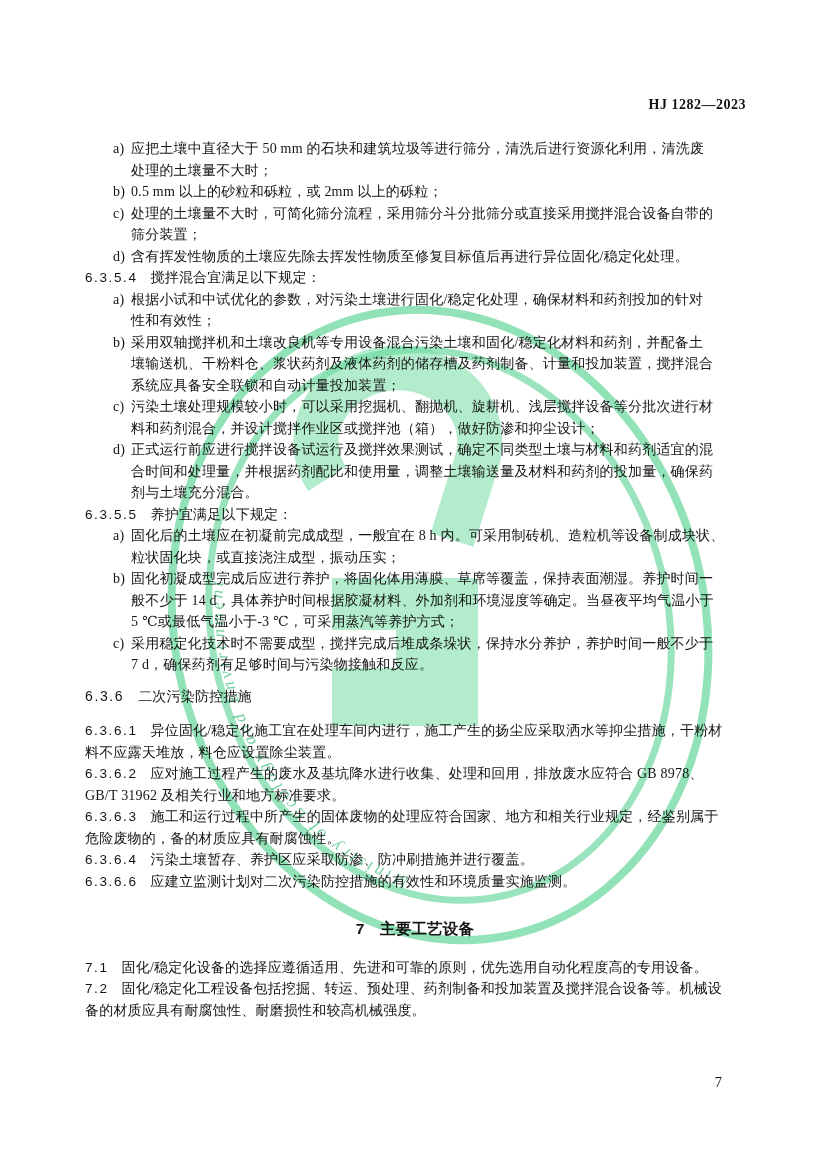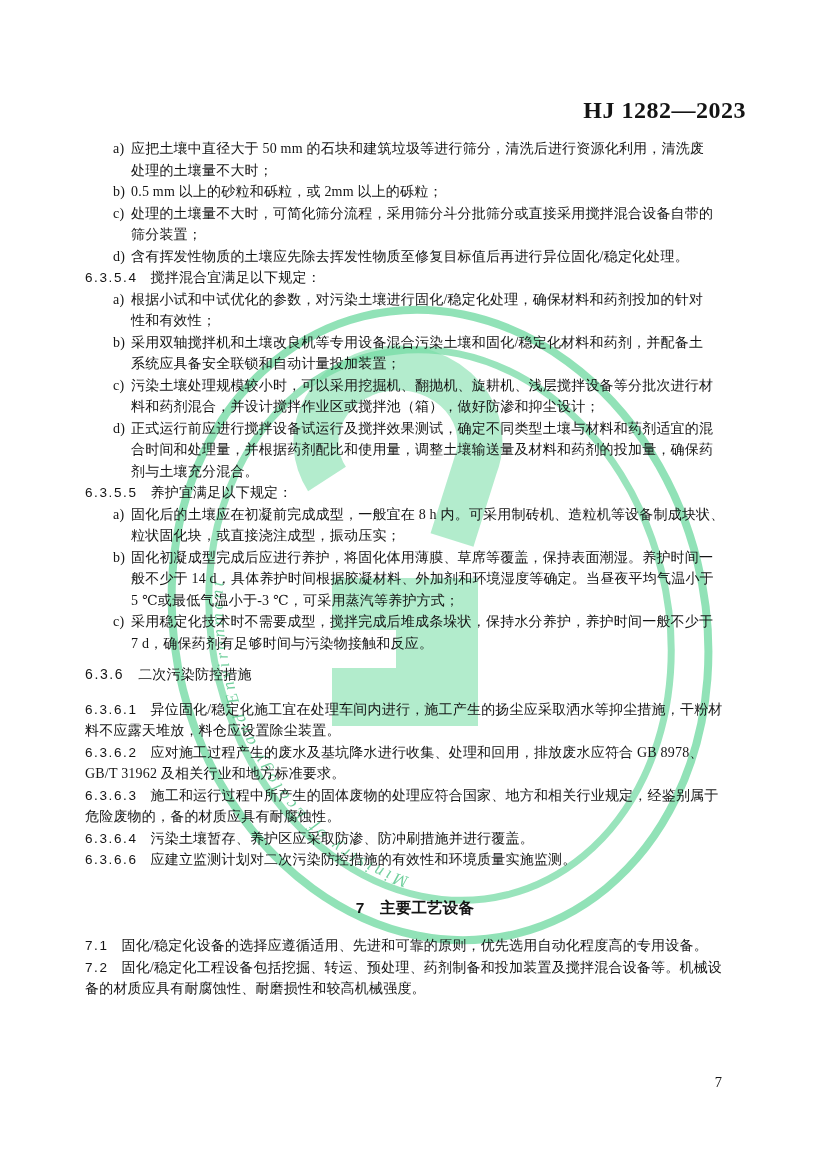--- a/index.html
+++ b/index.html
@@ -7,21 +7,21 @@
     position:relative;
     width:826px;height:1169px;
     margin:0 auto;
     background:#ffffff;
     overflow:hidden;
     font-family:"Liberation Serif","DejaVu Serif",serif;
     color:#141414;
   }
   .hdr{
     position:absolute;top:97px;right:80px;
-    font-size:24px;font-weight:bold;letter-spacing:.5px;
+    font-size:14px;font-weight:bold;letter-spacing:.5px;
     font-family:"Liberation Serif","DejaVu Serif",serif;
     z-index:2;
   }
   .wm{position:absolute;left:0;top:0;z-index:0;pointer-events:none;}
   main{
     position:absolute;left:85px;top:138px;width:660px;
     font-size:14px;line-height:21.5px;letter-spacing:.2px;
     z-index:1;
   }
   .tl{white-space:nowrap;}
@@ -95,20 +95,21 @@
         <div class="tl"><span class="cnum">6.3.5.4</span><span>搅拌混合宜满足以下规定：</span></div>
       </div>
       <div class="li">
         <span class="m">a)</span>
         <div class="tl">根据小试和中试优化的参数，对污染土壤进行固化/稳定化处理，确保材料和药剂投加的针对</div>
         <div class="tl">性和有效性；</div>
       </div>
       <div class="li">
         <span class="m">b)</span>
         <div class="tl">采用双轴搅拌机和土壤改良机等专用设备混合污染土壤和固化/稳定化材料和药剂，并配备土</div>
+        <div class="tl">壤输送机、干粉料仓、浆状药剂及液体药剂的储存槽及药剂制备、计量和投加装置，搅拌混合</div>
         <div class="tl">系统应具备安全联锁和自动计量投加装置；</div>
       </div>
       <div class="li">
         <span class="m">c)</span>
         <div class="tl">污染土壤处理规模较小时，可以采用挖掘机、翻抛机、旋耕机、浅层搅拌设备等分批次进行材</div>
         <div class="tl">料和药剂混合，并设计搅拌作业区或搅拌池（箱），做好防渗和抑尘设计；</div>
       </div>
       <div class="li">
         <span class="m">d)</span>
         <div class="tl">正式运行前应进行搅拌设备试运行及搅拌效果测试，确定不同类型土壤与材料和药剂适宜的混</div>

